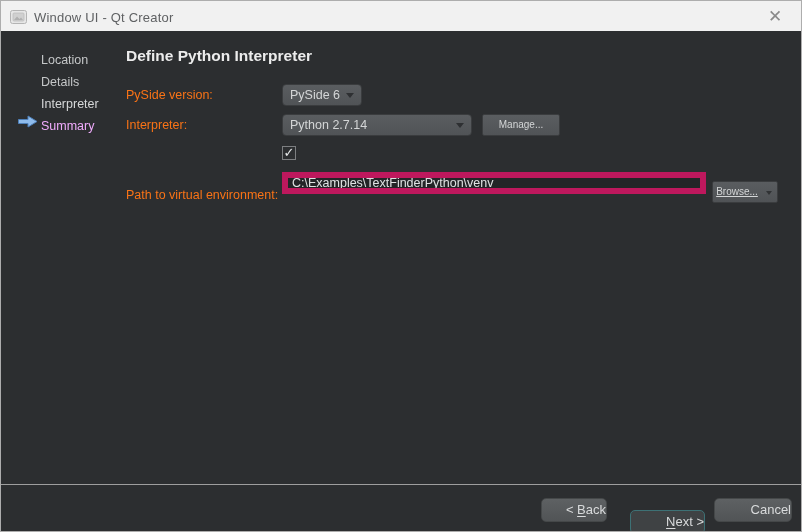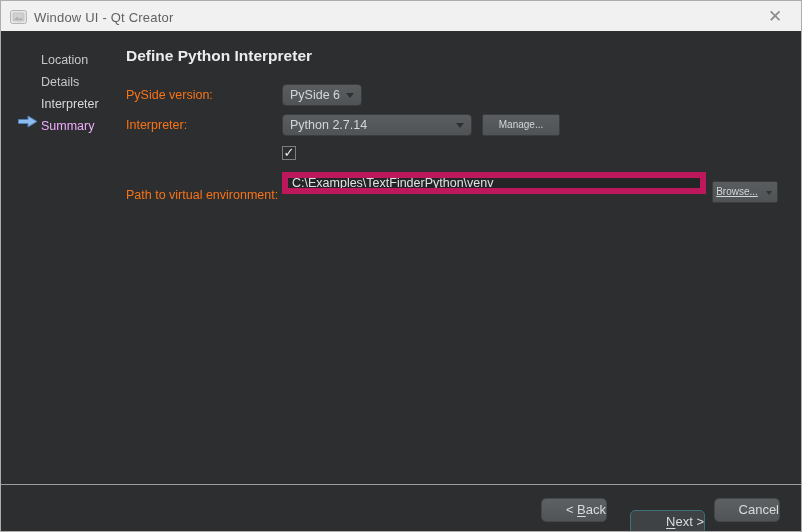--- a/index.html
+++ b/index.html
@@ -142,16 +142,16 @@
       <span>Browse...</span>
       <span class="arrow-down"></span>
     </div>
 
     <div class="footer-sep"></div>
 
     <div class="footer-btn" style="left:540px; width:66px;"><span>&lt; </span><span class="mnemonic">B</span><span>ack</span></div>
 
     <div class="footer-btn default-btn" style="left:629px; width:75px;"><span></span><span class="mnemonic">N</span><span>ext &gt;</span></div>
 
-    <div class="footer-btn" style="left:713px; width:66px;">Cancel</div>
+    <div class="footer-btn" style="left:713px; width:78px;">Cancel</div>
 
   </div>
 </div>
 
 </body></html>

